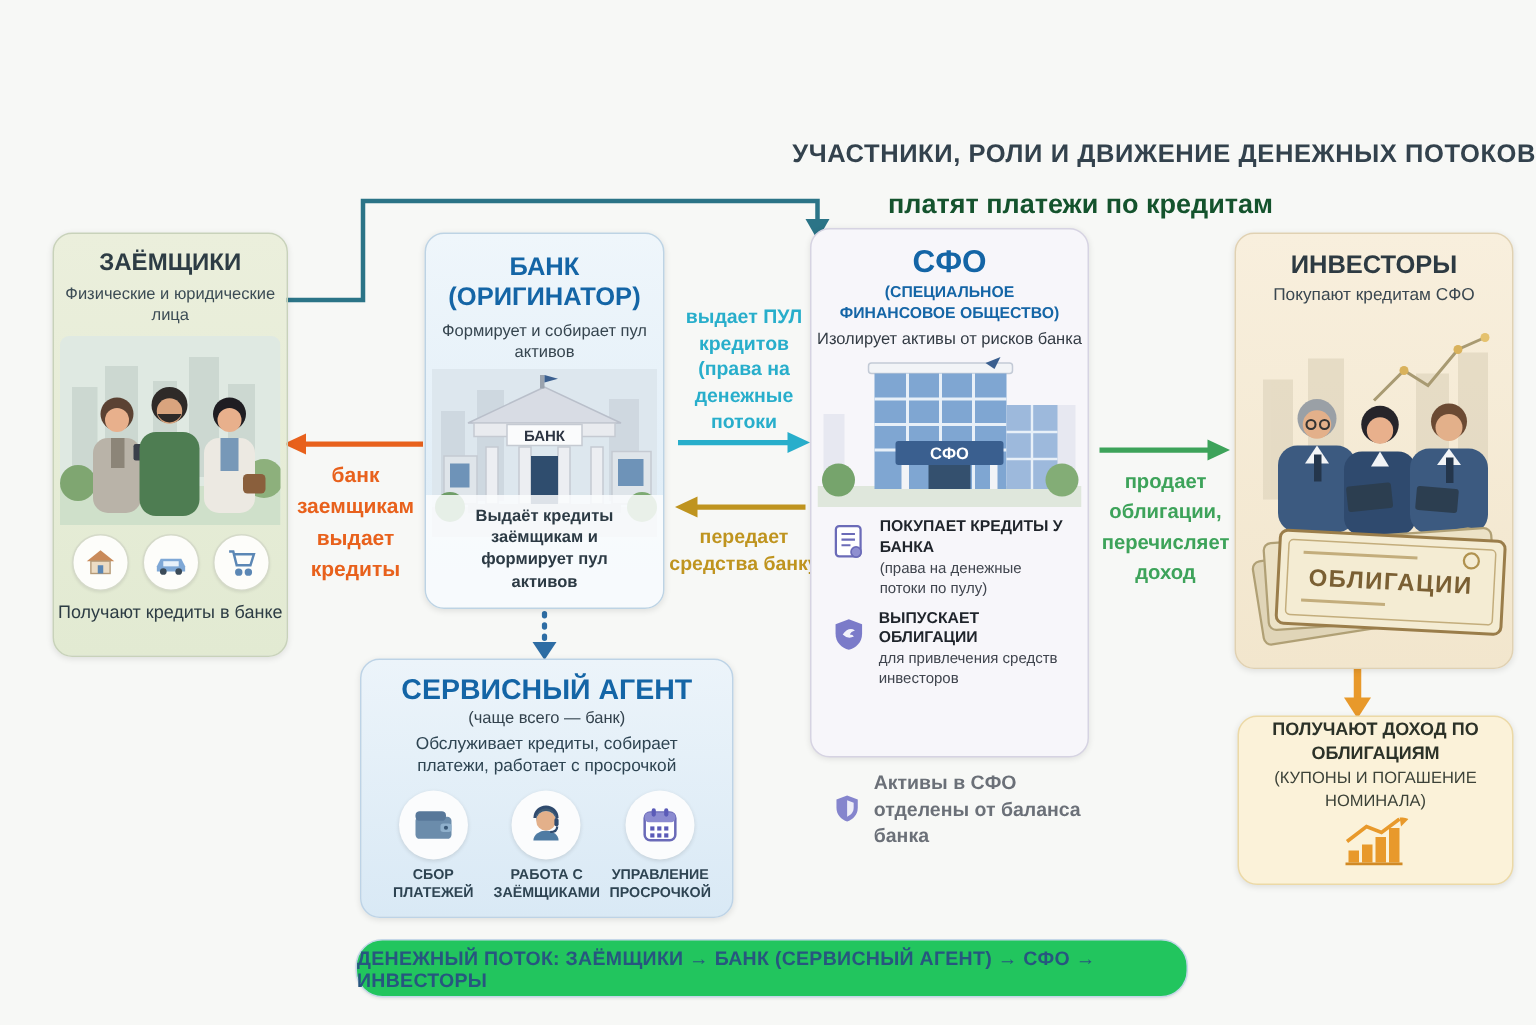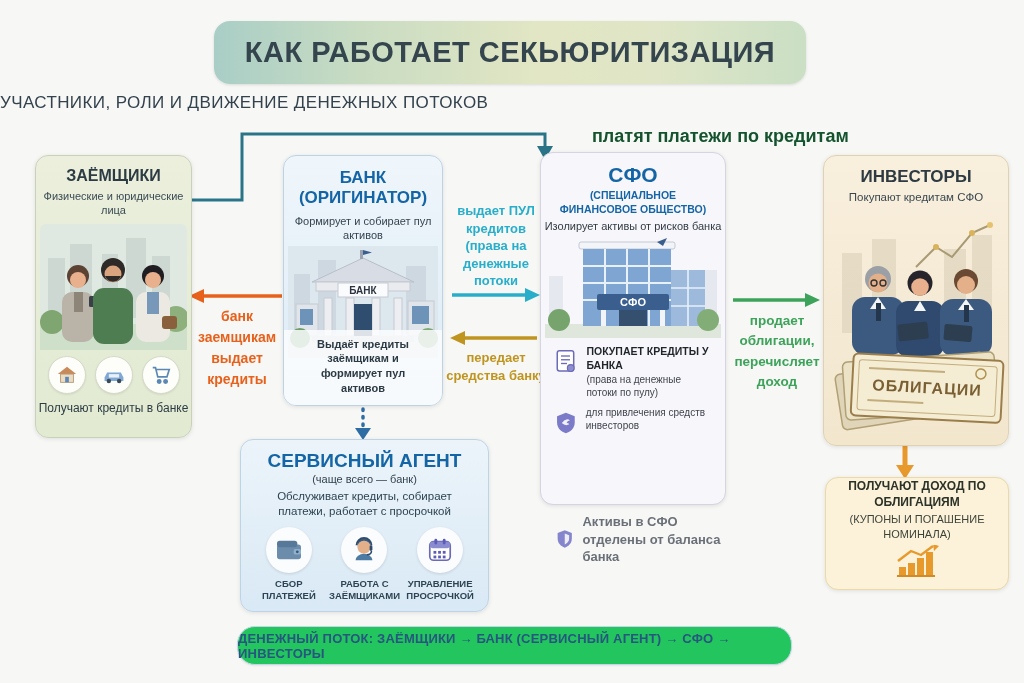--- a/index.html
+++ b/index.html
@@ -4,22 +4,22 @@
 <style>
   html,body{margin:0;padding:0;}
   body{font-family:"Liberation Sans",sans-serif;background:#eef0ee;}
   #stage{position:relative;width:1024px;height:683px;background:#f7f8f6;overflow:hidden;}
 
   
   .title-banner{position:absolute;left:214px;top:21px;width:592px;height:63px;border-radius:16px;
     background:linear-gradient(90deg,#a9cec6 0%,#c9dcc2 25%,#e2e6c4 55%,#dfe5c6 75%,#cadfc4 100%);
     display:flex;align-items:center;justify-content:center;box-shadow:0 1px 3px rgba(0,0,0,.12);}
   .title-banner h1{margin:0;font-size:29px;font-weight:bold;color:#35454e;letter-spacing:.5px;}
-  .subtitle{position:absolute;left:0;top:93px;width:1024px;text-align:left;font-size:17px;
-    font-weight:normal;color:#33424d;letter-spacing:.4px;}
+  .subtitle{position:absolute;left:0;top:93px;width:1024px;text-align:right;font-size:17px;
+    font-weight:bold;color:#33424d;letter-spacing:.4px;}
 
   
   .card{position:absolute;border-radius:13px;box-sizing:border-box;box-shadow:0 1px 4px rgba(0,0,0,.10);}
   .card h2{margin:0;text-align:center;font-weight:bold;}
   .card .sub{text-align:center;}
 
   
   .card.borrowers{left:35px;top:155px;width:157px;height:283px;background:linear-gradient(180deg,#ebefdc,#e2ead2);border:1px solid #c8d2ba;}
   .card.borrowers h2{font-size:16px;color:#2d3c44;padding-top:11px;}
   .card.borrowers .sub{font-size:11px;color:#3c4c55;line-height:1.3;margin-top:4px;}
@@ -85,23 +85,20 @@
   .lbl-funds{left:446px;top:349px;width:100px;font-size:13px;color:#bf941f;line-height:1.4;}
   .lbl-bonds{left:731px;top:311px;width:92px;font-size:13.5px;color:#3da35a;line-height:1.5;}
 
   #arrows{position:absolute;left:0;top:0;pointer-events:none;}
 </style>
 </head>
 <body>
 
 <div id="stage">
 
-  <div class="title-banner">
-    <h1>КАК РАБОТАЕТ СЕКЬЮРИТИЗАЦИЯ</h1>
-  </div>
   <div class="subtitle">УЧАСТНИКИ, РОЛИ И ДВИЖЕНИЕ ДЕНЕЖНЫХ ПОТОКОВ</div>
 
   <svg id="arrows" width="1024" height="683" viewBox="0 0 1024 683">
 
     <polyline points="190,200 242,200 242,134 545,134 545,148" fill="none" stroke="#2b7487" stroke-width="3"></polyline>
     <polygon points="537,146 553,146 545,160" fill="#2b7487"></polygon>
 
     <line x1="282" y1="296" x2="202" y2="296" stroke="#e8611c" stroke-width="3.5"></line>
     <polygon points="204,289 204,303 189,296" fill="#e8611c"></polygon>
 
@@ -276,20 +273,21 @@
         <b>ПОКУПАЕТ КРЕДИТЫ У БАНКА</b>
         <span>(права на денежные потоки по пулу)</span>
       </div>
     </div>
     <div class="sfo-bullet">
       <svg width="30" height="34" viewBox="0 0 32 34">
         <path d="M16 2 L29 7 V16 C29 25 23 30 16 32 C9 30 3 25 3 16 V7 Z" fill="#7b7bc9"></path>
         <path d="M10 17 q6 -8 12 -4 q-4 1 -5 4 q3 0 4 2 q-6 3 -11 -2 z" fill="#ffffff" opacity="0.9"></path>
       </svg>
       <div class="txt">
+        <b>ВЫПУСКАЕТ ОБЛИГАЦИИ</b>
         <span>для привлечения средств инвесторов</span>
       </div>
     </div>
   </div>
 
   <div class="sfo-note">
     <svg width="32" height="36" viewBox="0 0 32 36">
       <path d="M16 2 L29 7 V17 C29 26 23 31 16 34 C9 31 3 26 3 17 V7 Z" fill="#8585cd"></path>
       <path d="M16 8 L24 11 V17 C24 23 20 26 16 28 Z" fill="#ffffff" opacity="0.85"></path>
     </svg>

